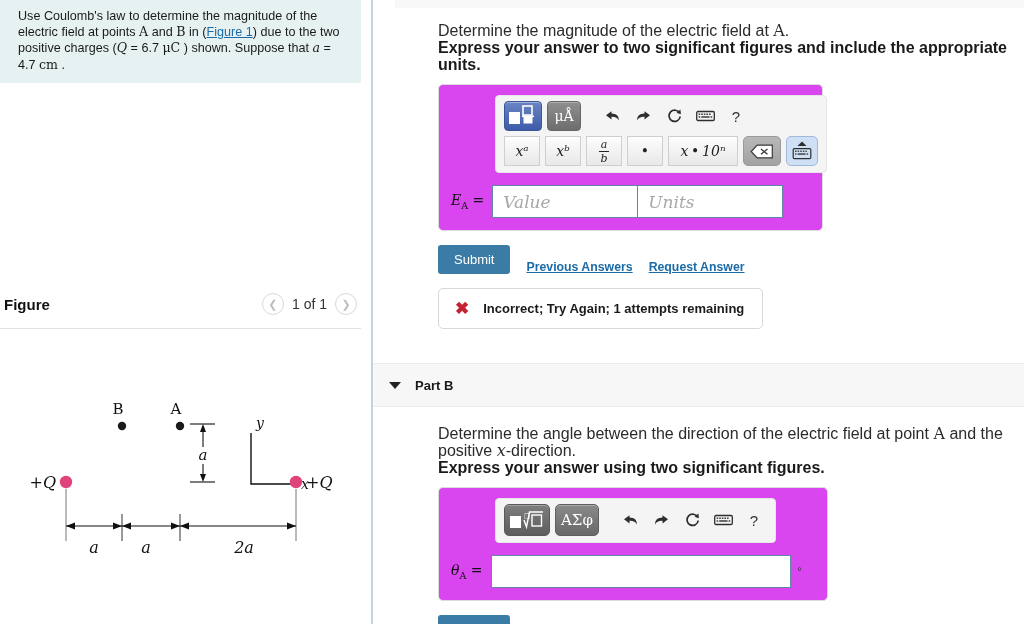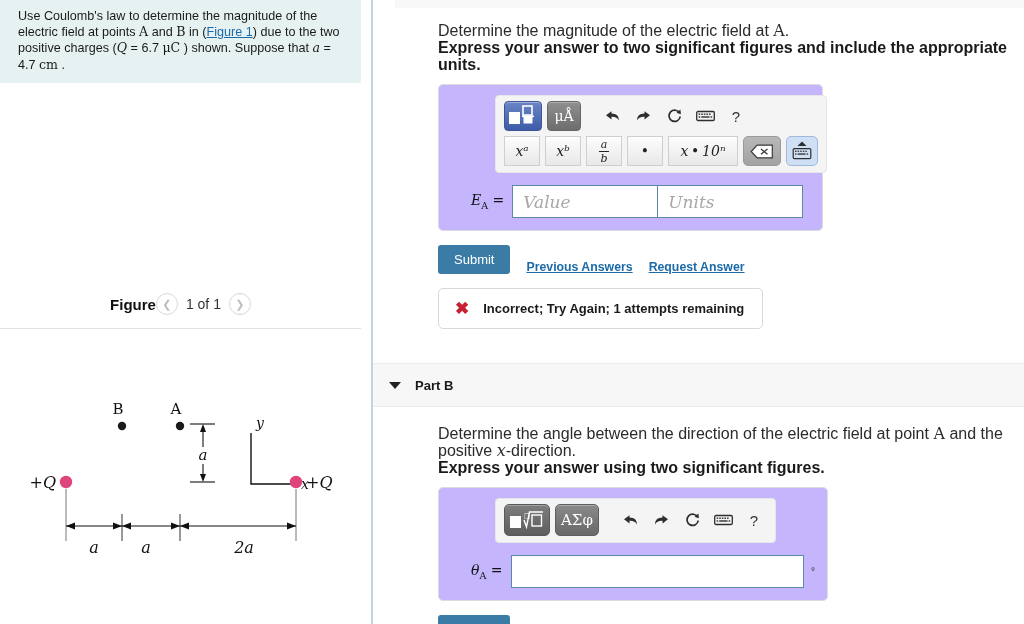--- a/index.html
+++ b/index.html
@@ -32,21 +32,21 @@
   .qtext { font-family: "Liberation Sans", sans-serif; }
   .mathvar { font-family: "DejaVu Serif", serif; font-style: normal; }
   .mathital { font-family: "DejaVu Serif", serif; font-style: italic; }
   .figlink { color: #1b6ba8; text-decoration: underline; cursor: pointer; }
 
   .figure-header {
     position: absolute;
     top: 293px; left: 0;
     width: 365px;
     padding: 0 8px 0 4px;
-    display: flex; align-items: center; justify-content: center;
+    display: flex; align-items: center; justify-content: space-between;
   }
   .figure-title { font-size: 15px; font-weight: bold; color: #111; }
   .fig-nav { display: flex; align-items: center; gap: 8px; }
   .circ-btn {
     width: 22px; height: 22px; border-radius: 50%;
     border: 1px solid #d9d9d9; background: #fff;
     display: flex; align-items: center; justify-content: center;
     color: #bdbdbd; font-size: 11px; cursor: pointer;
     line-height: 1;
   }
@@ -72,21 +72,21 @@
 
   .prompt-line {
     font-size: 16px; color: #2b2b2b; line-height: 17px;
   }
   .prompt-bold { font-size: 16px; color: #1a1a1a; font-weight: bold; line-height: 17px; }
 
   
   .answer-card {
     border: 1px solid #dcdcdc;
     border-radius: 5px;
-    background: #c4b5fd;
+    background: #d946ef;
     padding: 10px 12px 12px 12px;
   }
   .mathbar {
     background: #f4f4f4;
     border: 1px solid #e6e6e6;
     border-radius: 4px;
     padding: 5px 8px 6px 8px;
     display: inline-block;
   }
   .mathbar-row { display: flex; align-items: center; gap: 5px; }
@@ -166,21 +166,21 @@
   }
 
   .frac { display: inline-flex; flex-direction: column; align-items: center; line-height: 1; font-size: 11px; }
   .frac .num { border-bottom: 1px solid #222; padding: 0 2px 1px; }
   .frac .den { padding: 1px 2px 0; }
 
   .field-row { display: flex; align-items: center; margin-top: 12px; }
   .field-label {
     font-family: "DejaVu Serif", serif;
     font-size: 14px; color: #111;
-    margin-right: 8px; margin-left: 20px;
+    margin-right: 8px; margin-left: 0;
     white-space: nowrap;
   }
   .field-label sub { font-size: 9.5px; font-style: normal; font-family: "DejaVu Serif", serif; }
   .txt-input {
     border: 1px solid #5e88a8;
     background: #fff;
     height: 33px;
     padding: 0 10px;
     font-family: "DejaVu Serif", serif;
     font-size: 17px;

